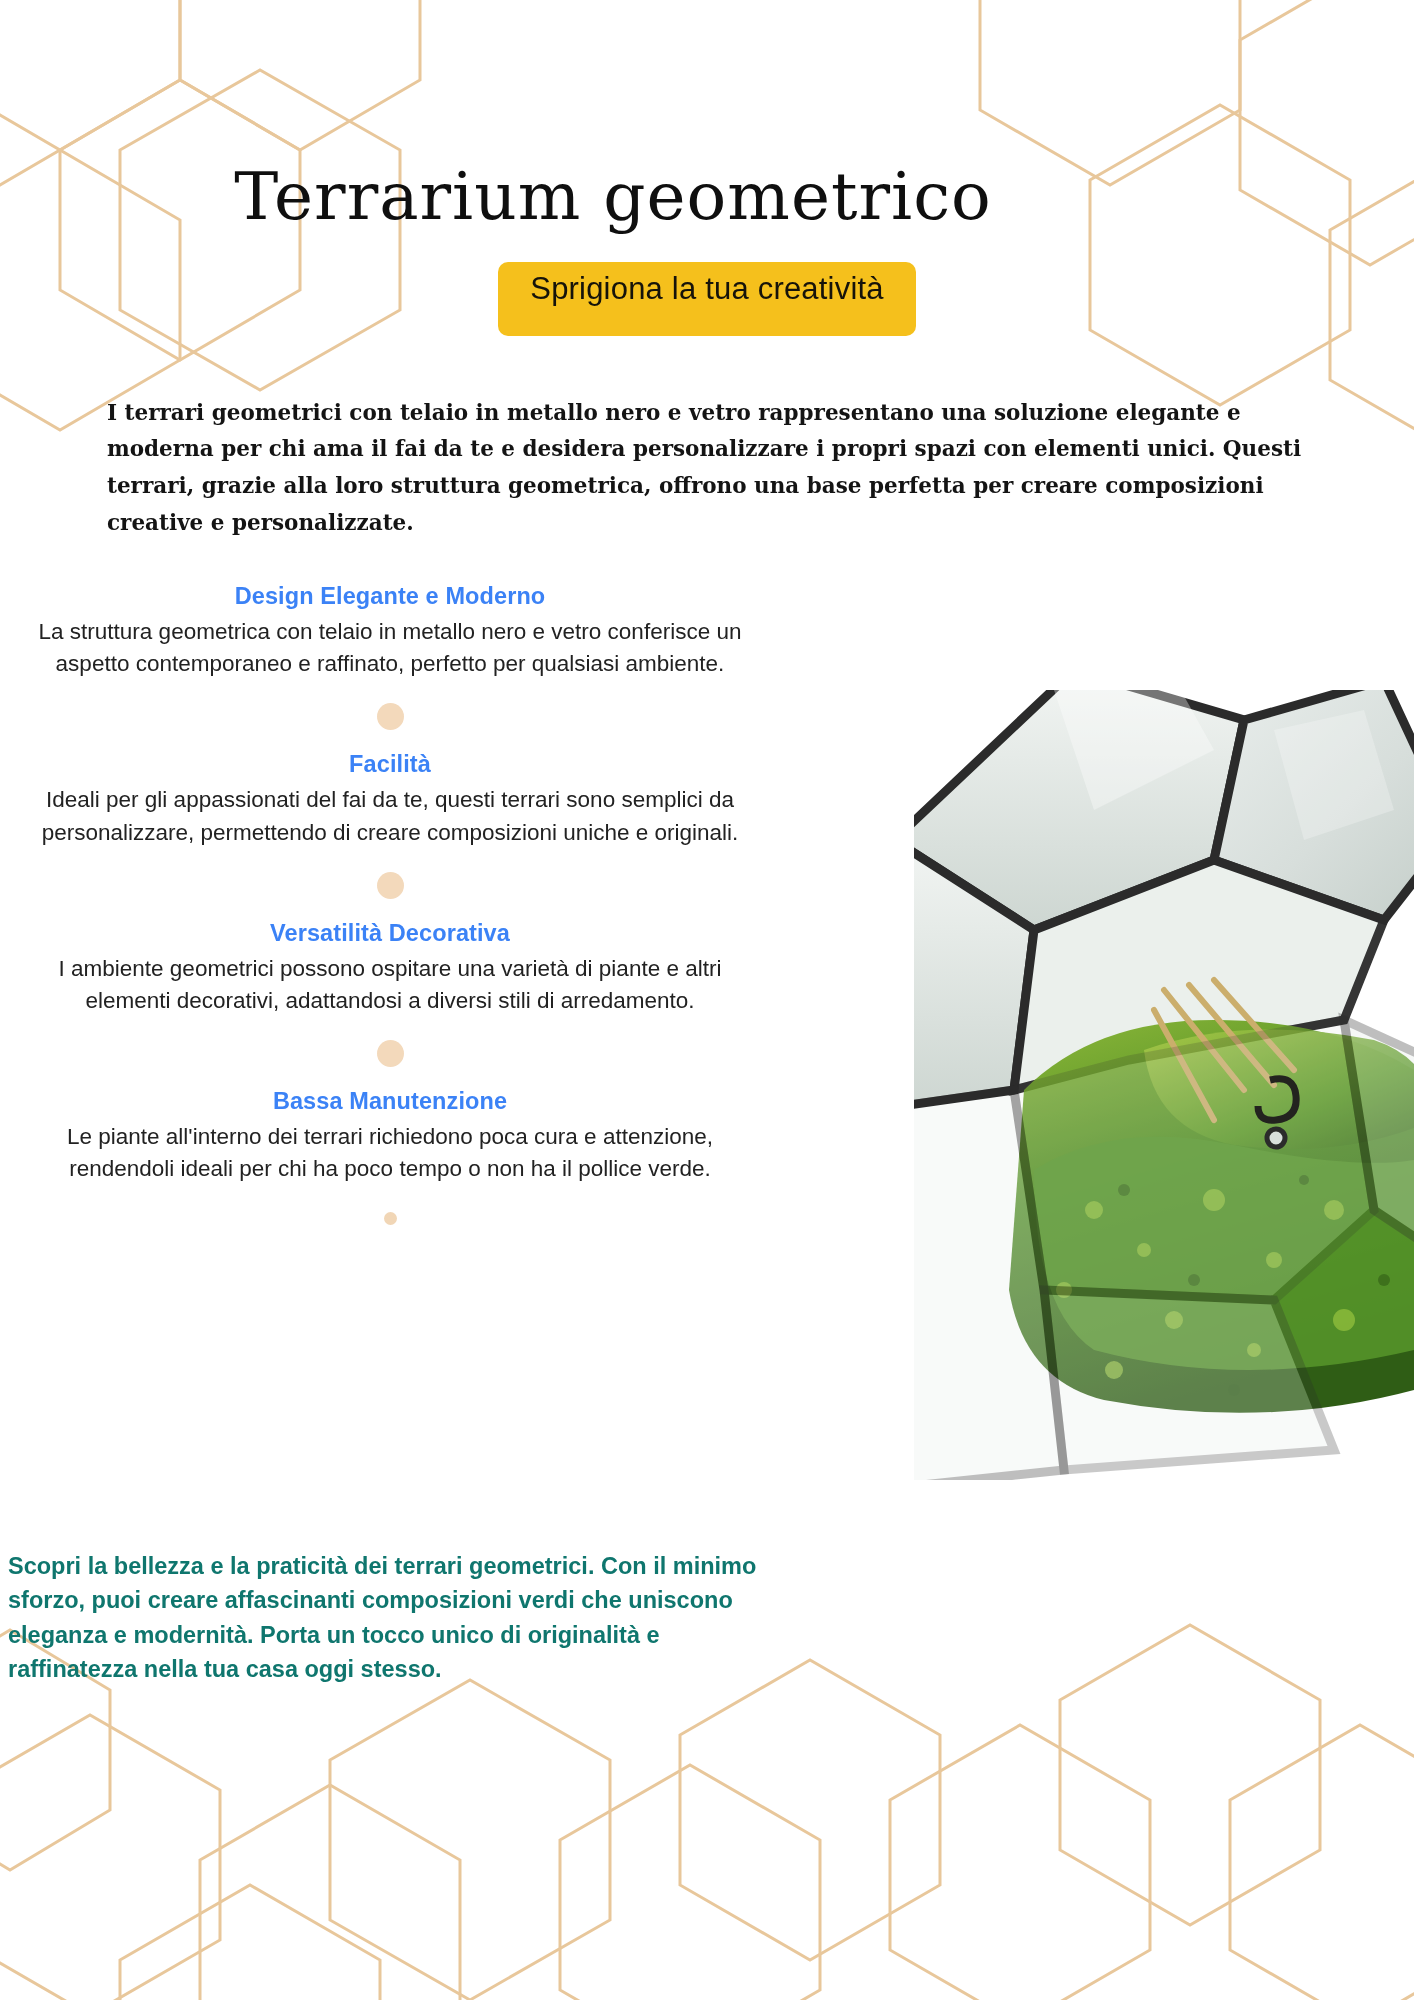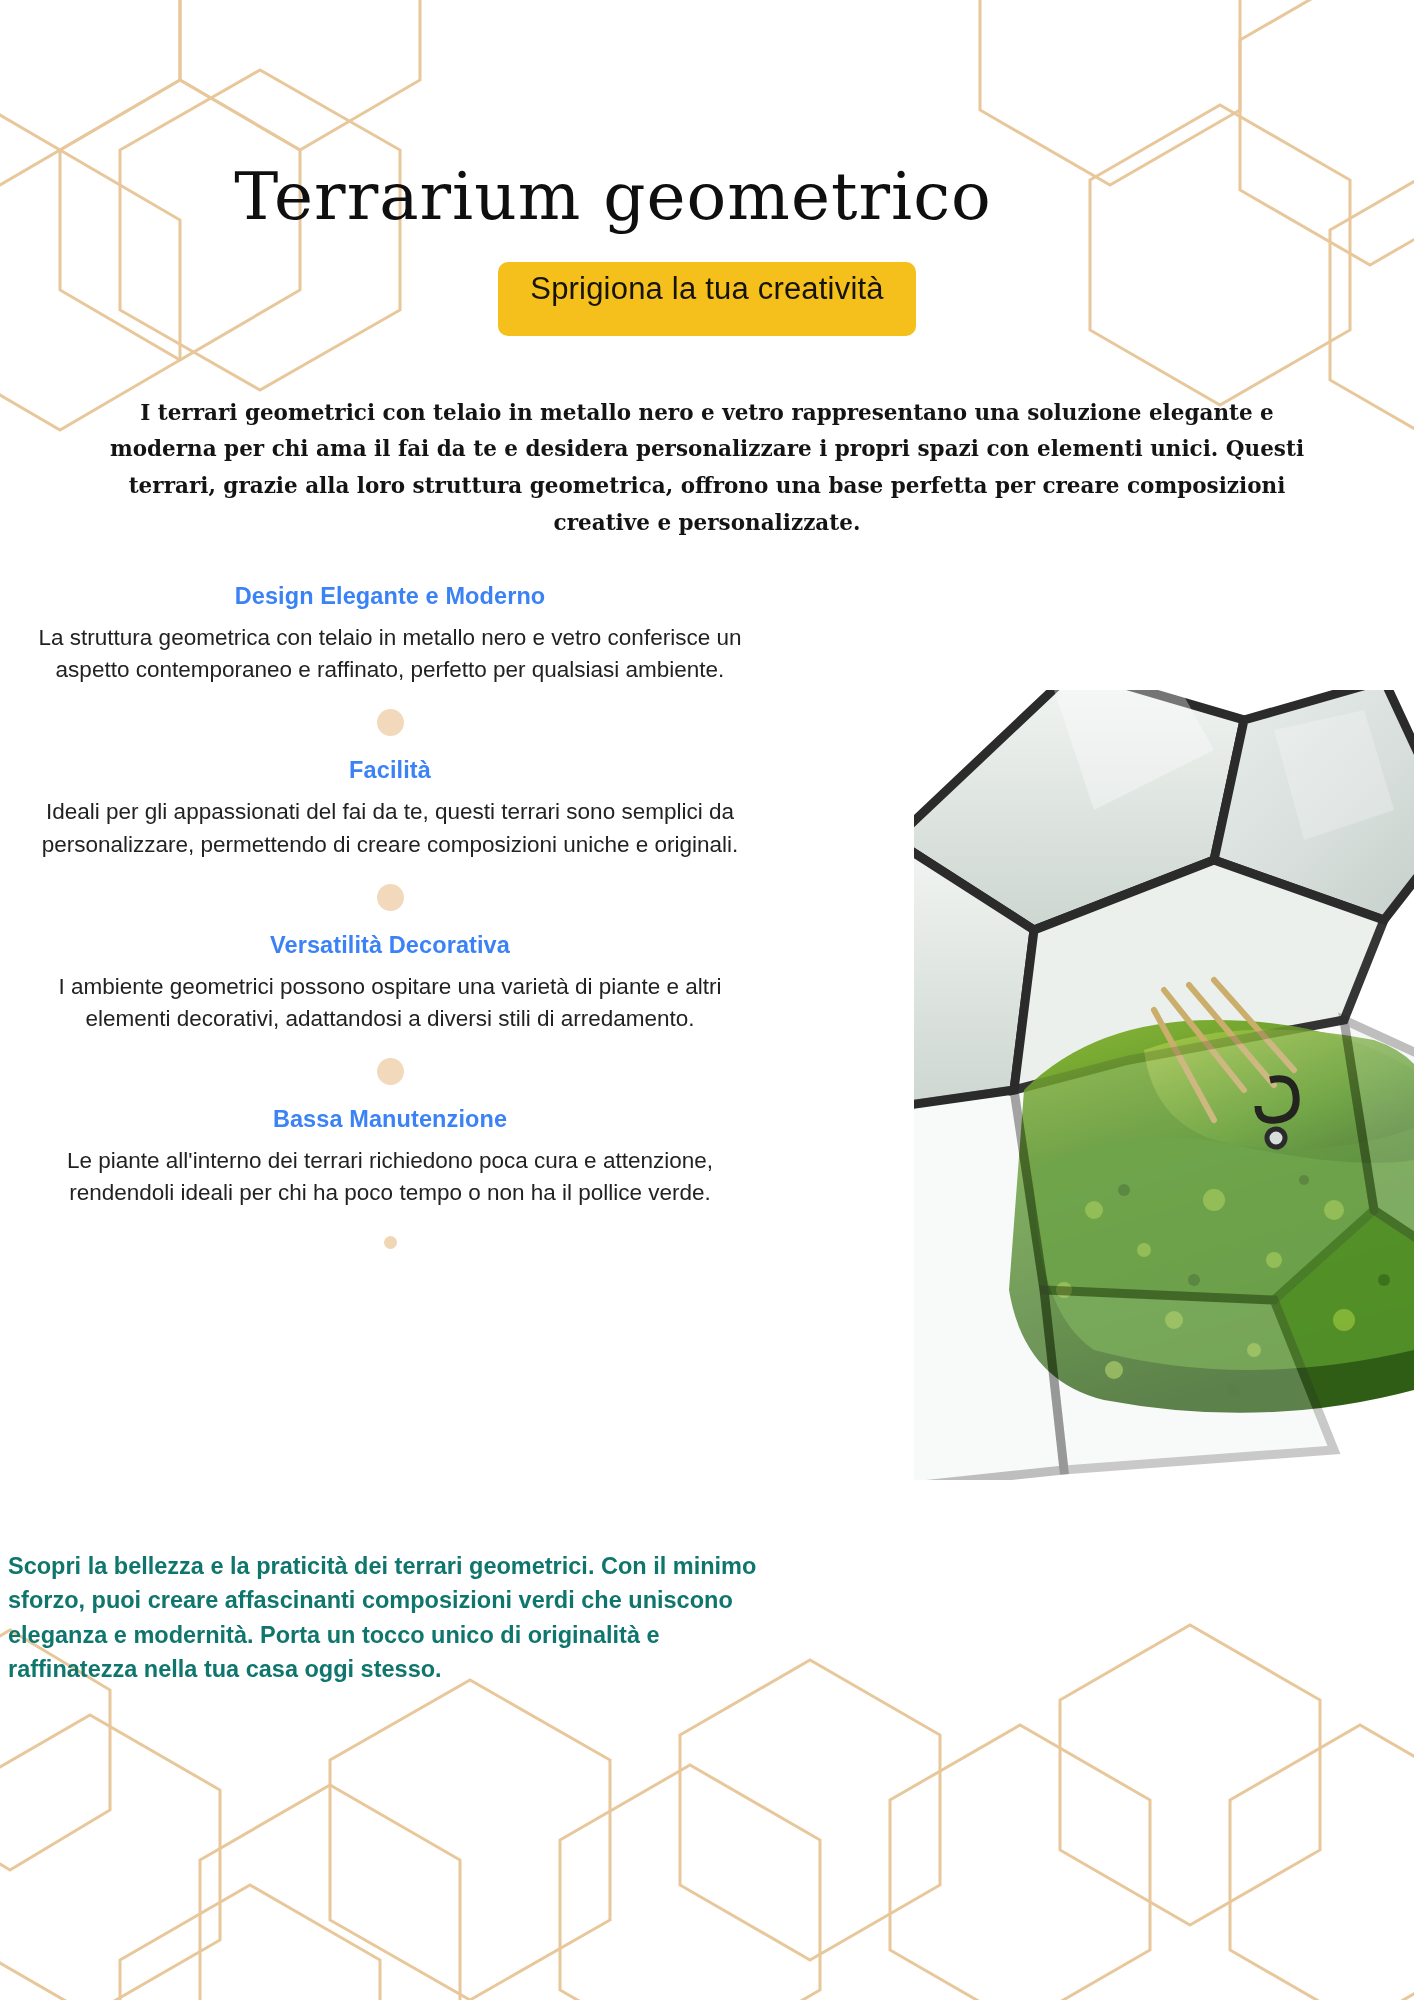--- a/index.html
+++ b/index.html
@@ -68,21 +68,20 @@
     line-height: 1.1;
     letter-spacing: 0.2px;
   }
 
   
   .intro {
     position: absolute;
     top: 373px;
     left: 107px;
     width: 1200px;
-    text-align: center;
     font-family: "DejaVu Serif", "Liberation Serif", serif;
     font-weight: bold;
     font-size: 21.5px;
     line-height: 1.72;
     color: #141414;
   }
 
   
   .features {
     position: absolute;
@@ -95,21 +94,21 @@
     width: 100%;
   }
   .feature h3 {
     margin: 0 0 6px 0;
     font-size: 23.5px;
     font-weight: bold;
     color: #3b82f6;
     letter-spacing: 0.1px;
   }
   .feature p {
-    margin: 12px;
+    margin: 0;
     font-size: 22.5px;
     line-height: 1.43;
     color: #222222;
     font-weight: 400;
   }
   .dot-sep {
     display: block;
     margin: 23px auto 21px auto;
     width: 27px;
     height: 27px;

